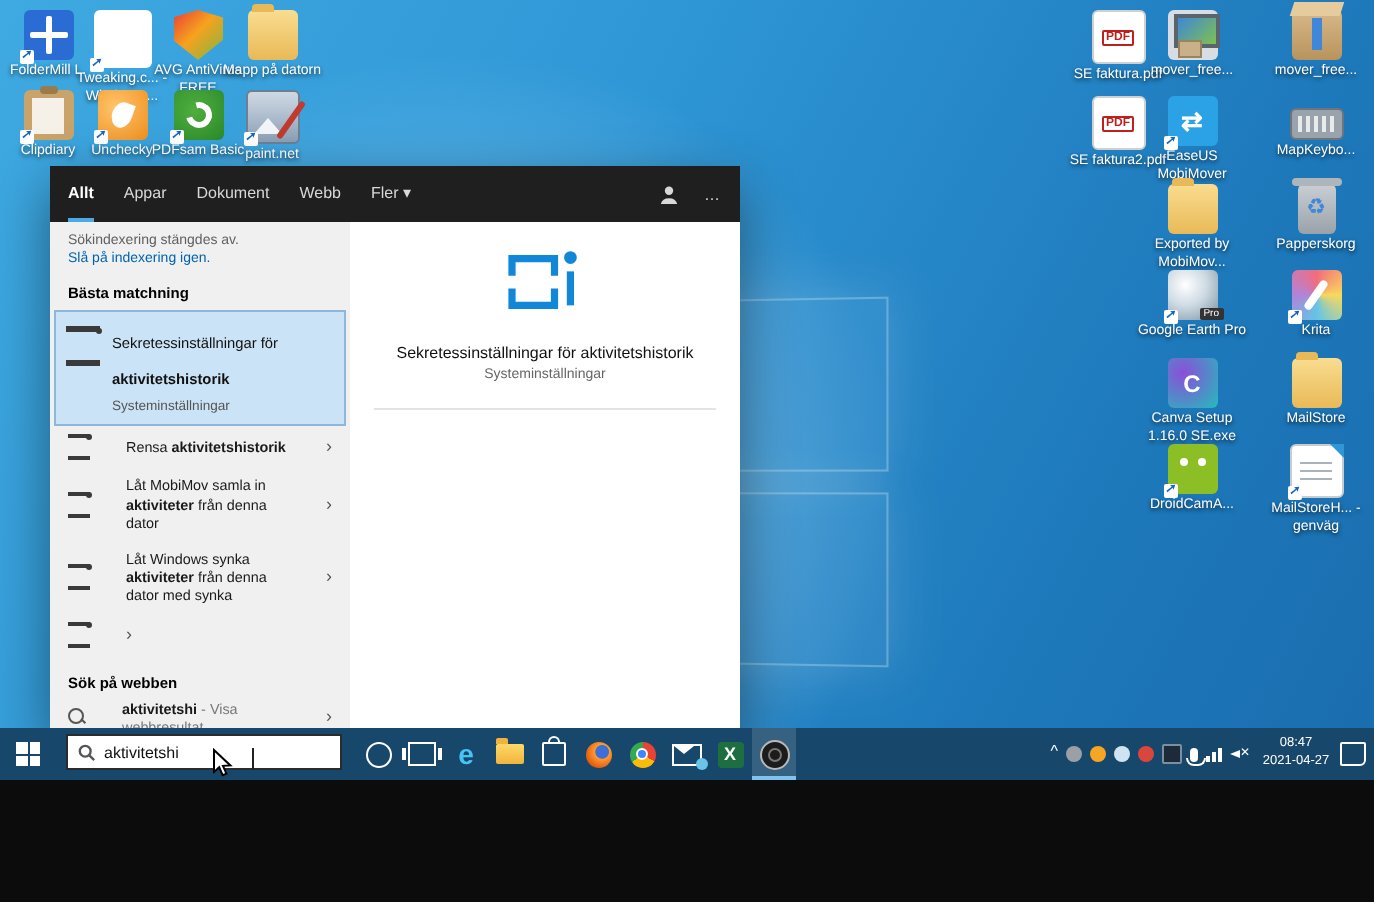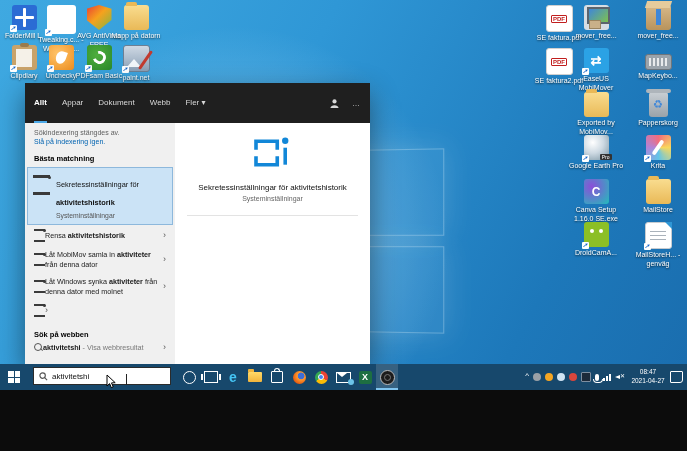--- a/index.html
+++ b/index.html
@@ -63,35 +63,35 @@
   .ic-bin:before{content:"";position:absolute;top:-3px;left:-3px;right:-3px;height:4px;background:#aeb5bb;border-radius:2px;}
   .ic-bin:after{content:"♻";position:absolute;inset:0;color:#3f87d8;font-size:11px;line-height:25px;}
   .ic-krita{background:conic-gradient(#f26d7d,#f9d85c,#62c5e8,#b183d8,#f26d7d);border-radius:50%;}
   .ic-krita:before{content:"";position:absolute;left:10px;top:4px;width:4px;height:17px;background:#fff;transform:rotate(35deg);border-radius:2px;}
   .ic-doc{background:#fff;border:1px solid #c7ccd1;}
   .ic-doc:before{content:"";position:absolute;right:-1px;top:-1px;border-left:7px solid transparent;border-top:7px solid #2f97d6;}
   .ic-doc:after{content:"";position:absolute;left:4px;top:8px;width:16px;height:1px;background:#aab2ba;box-shadow:0 4px 0 #aab2ba,0 8px 0 #aab2ba;}
   
   .panel{position:absolute;left:25px;top:83px;width:345px;height:281px;
     box-shadow:0 10px 26px rgba(0,0,0,.45);z-index:5;}
-  .tabs{height:40px;background:#1f1f1f;display:flex;align-items:stretch;
+  .tabs{height:28px;background:#1f1f1f;display:flex;align-items:stretch;
     padding-left:9px;gap:15px;font-size:8px;color:#d8d8d8;}
   .tab{display:flex;align-items:center;border-bottom:2px solid transparent;}
   .tab.sel{color:#fff;font-weight:bold;border-bottom-color:#4ca9e8;}
   .tabs-right{margin-left:auto;display:flex;align-items:center;gap:12px;padding-right:10px;color:#d8d8d8;}
   .pbody{display:flex;height:257px;background:#fff;}
   .pleft{width:150px;background:#f0f0f0;padding-top:5px;box-sizing:border-box;}
   .notice{padding:0 9px;font-size:7px;color:#5f5f5f;line-height:1.35;}
   .plink{padding:0 9px;font-size:7px;color:#0063b1;margin-top:1px;}
   .sect{padding:0 9px;font-size:7.5px;font-weight:bold;color:#000;margin-top:9px;}
   .bestrow{margin:4px 2px 0 2px;background:#cbe3f6;border:1px solid #8db8dc;
     padding:5px 5px;display:flex;gap:6px;align-items:flex-start;}
   .bm-title{font-size:7.4px;line-height:1.3;color:#111;}
   .bm-sub{font-size:6.8px;color:#555;margin-top:3px;}
-  .item{display:flex;align-items:center;gap:0;padding:4px 9px 4px 9px;}
+  .item{display:flex;align-items:center;gap:18px;padding:4px 9px 4px 9px;}
   .item .txt{flex:1;font-size:7.2px;line-height:1.3;color:#1a1a1a;}
   .chev{color:#555;font-size:9px;line-height:1;}
   .tlg{width:11px;height:9px;flex:none;border-top:2px solid #3a3a3a;border-bottom:2px solid #3a3a3a;position:relative;}
   .tlg:after{content:"";position:absolute;right:-1px;top:-2px;width:3px;height:3px;background:#3a3a3a;border-radius:50%;}
   .tlg.big{width:17px;height:14px;border-width:3px;margin-top:2px;}
   .mag{width:9px;height:9px;flex:none;position:relative;}
   .mag:before{content:"";position:absolute;left:0;top:0;width:6px;height:6px;border:1.4px solid #555;border-radius:50%;}
   .mag:after{content:"";position:absolute;left:6px;top:6px;width:3px;height:1.4px;background:#555;transform:rotate(45deg);}
   .pright{flex:1;background:#fff;text-align:center;}
   .r-title{font-size:8px;color:#111;margin-top:9px;padding:0 4px;}
@@ -320,21 +320,21 @@
           <span class="txt"><span>Rensa </span><b>aktivitetshistorik</b><span></span></span>
           <span class="chev">›</span>
         </div>
         <div class="item">
           <span class="tlg"></span>
           <span class="txt"><span>Låt MobiMov samla in </span><b>aktiviteter</b><span> från denna dator</span></span>
           <span class="chev">›</span>
         </div>
         <div class="item">
           <span class="tlg"></span>
-          <span class="txt"><span>Låt Windows synka </span><b>aktiviteter</b><span> från denna dator med molnet</span></span>
+          <span class="txt"><span>Låt Windows synka </span><b>aktiviteter</b><span> från denna dator med synka</span></span>
           <span class="chev">›</span>
         </div>
         <div class="item">
           <span class="tlg"></span>
           <span class="chev">›</span>
         </div>
 
         <div class="sect">Sök på webben</div>
         <div class="item">
           <span class="mag"></span>

